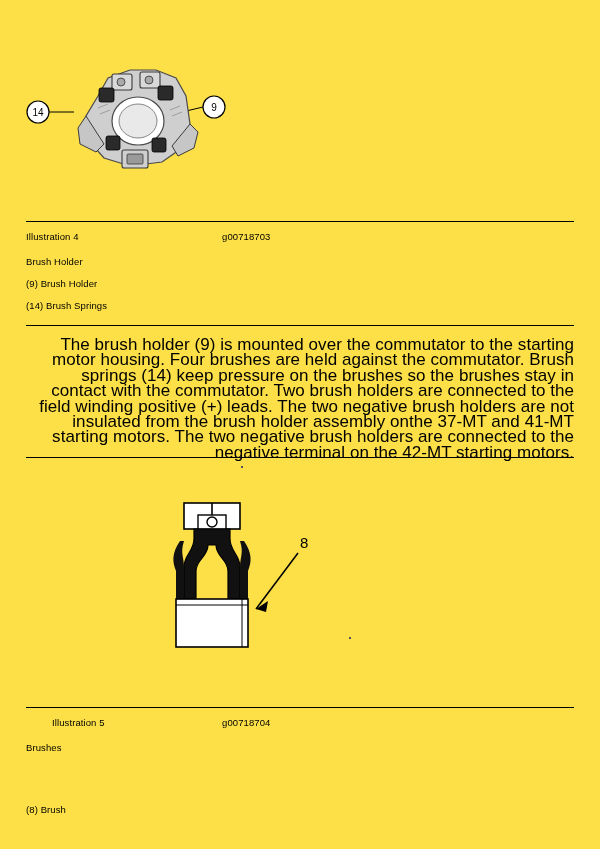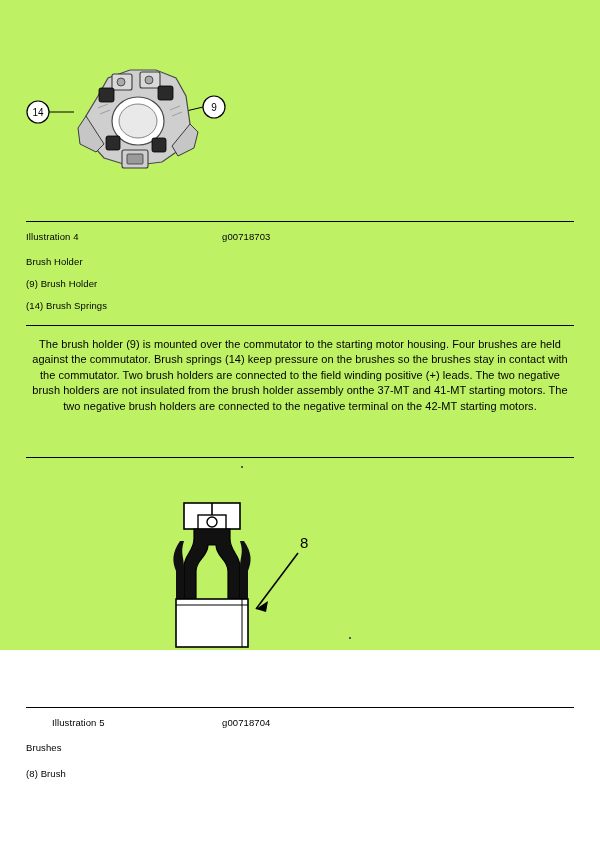--- a/index.html
+++ b/index.html
@@ -12,22 +12,22 @@
     height: 849px;
     position: relative;
     font-family: "Liberation Sans", sans-serif;
     color: #000000;
     overflow: hidden;
   }
   .page {
     position: absolute;
     left: 0; top: 0;
     width: 600px;
-    height: 650px;
-    background: #bef264;
+    height: 849px;
+    background: #fde047;
   }
 
   
   .fig1 {
     position: absolute;
     left: 26px;
     top: 60px;
     width: 300px;
     height: 145px;
   }
@@ -47,23 +47,23 @@
     line-height: 12px;
     letter-spacing: 0.1px;
   }
   .cap-left { left: 26px; }
   .cap-right { left: 222px; }
 
   .body-text {
     position: absolute;
     left: 26px;
     width: 548px;
-    font-size: 11px;
+    font-size: 17px;
     line-height: 15.4px;
-    text-align: center;
+    text-align: right;
     letter-spacing: 0.05px;
   }
 
   
   .watermark {
     position: absolute;
     left: 36px;
     top: 405px;
     width: 540px;
     font-family: "Liberation Sans", sans-serif;
@@ -181,15 +181,15 @@
       <polygon points="106,114 118,106 116,117" fill="#000"></polygon>
     </svg>
   </div>
 
   <div class="rule" style="top:707px;"></div>
 
   <div class="cap-row cap-left" style="top:717px;margin-left:26px;">Illustration 5</div>
   <div class="cap-row cap-right" style="top:717px;">g00718704</div>
 
   <div class="cap-row cap-left" style="top:742px;">Brushes</div>
-  <div class="cap-row cap-left" style="top:768px;">(8) Brush</div>
+  <div class="cap-row cap-left" style="top:804px;">(8) Brush</div>
 
 </div>
 
 </body></html>

